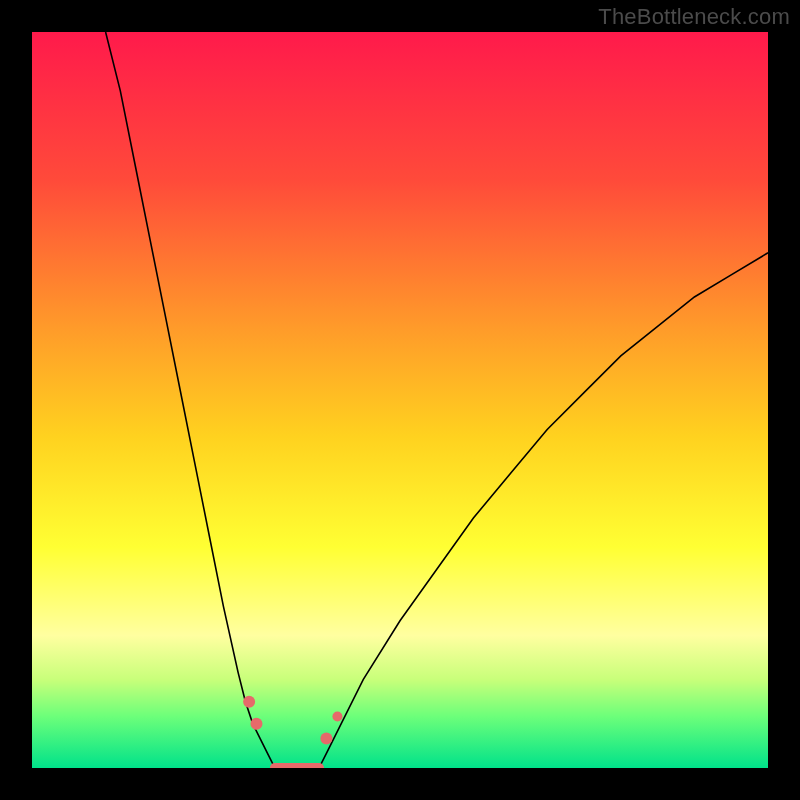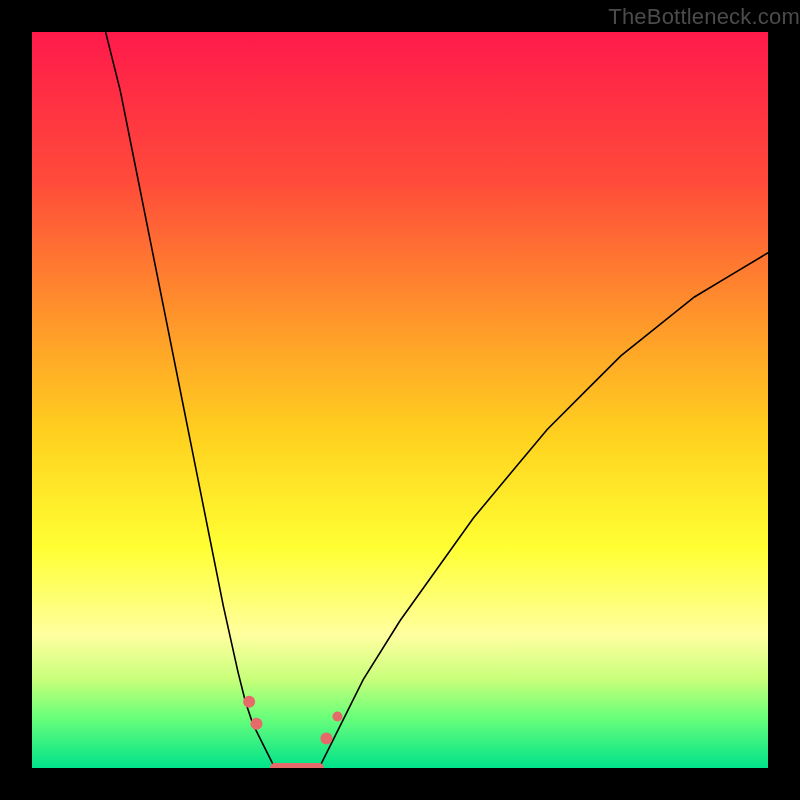--- a/index.html
+++ b/index.html
@@ -19,21 +19,21 @@
   .plot {
     position: absolute;
     left: 32px;
     top: 32px;
     width: 736px;
     height: 736px;
   }
   .watermark {
     position: absolute;
     top: 4px;
-    right: 0;
+    right: 10px;
     color: #4b4b4b;
     font-size: 22px;
     font-weight: 500;
     letter-spacing: 0.2px;
   }
 </style>
 </head>
 <body>
 
 <div class="frame">

